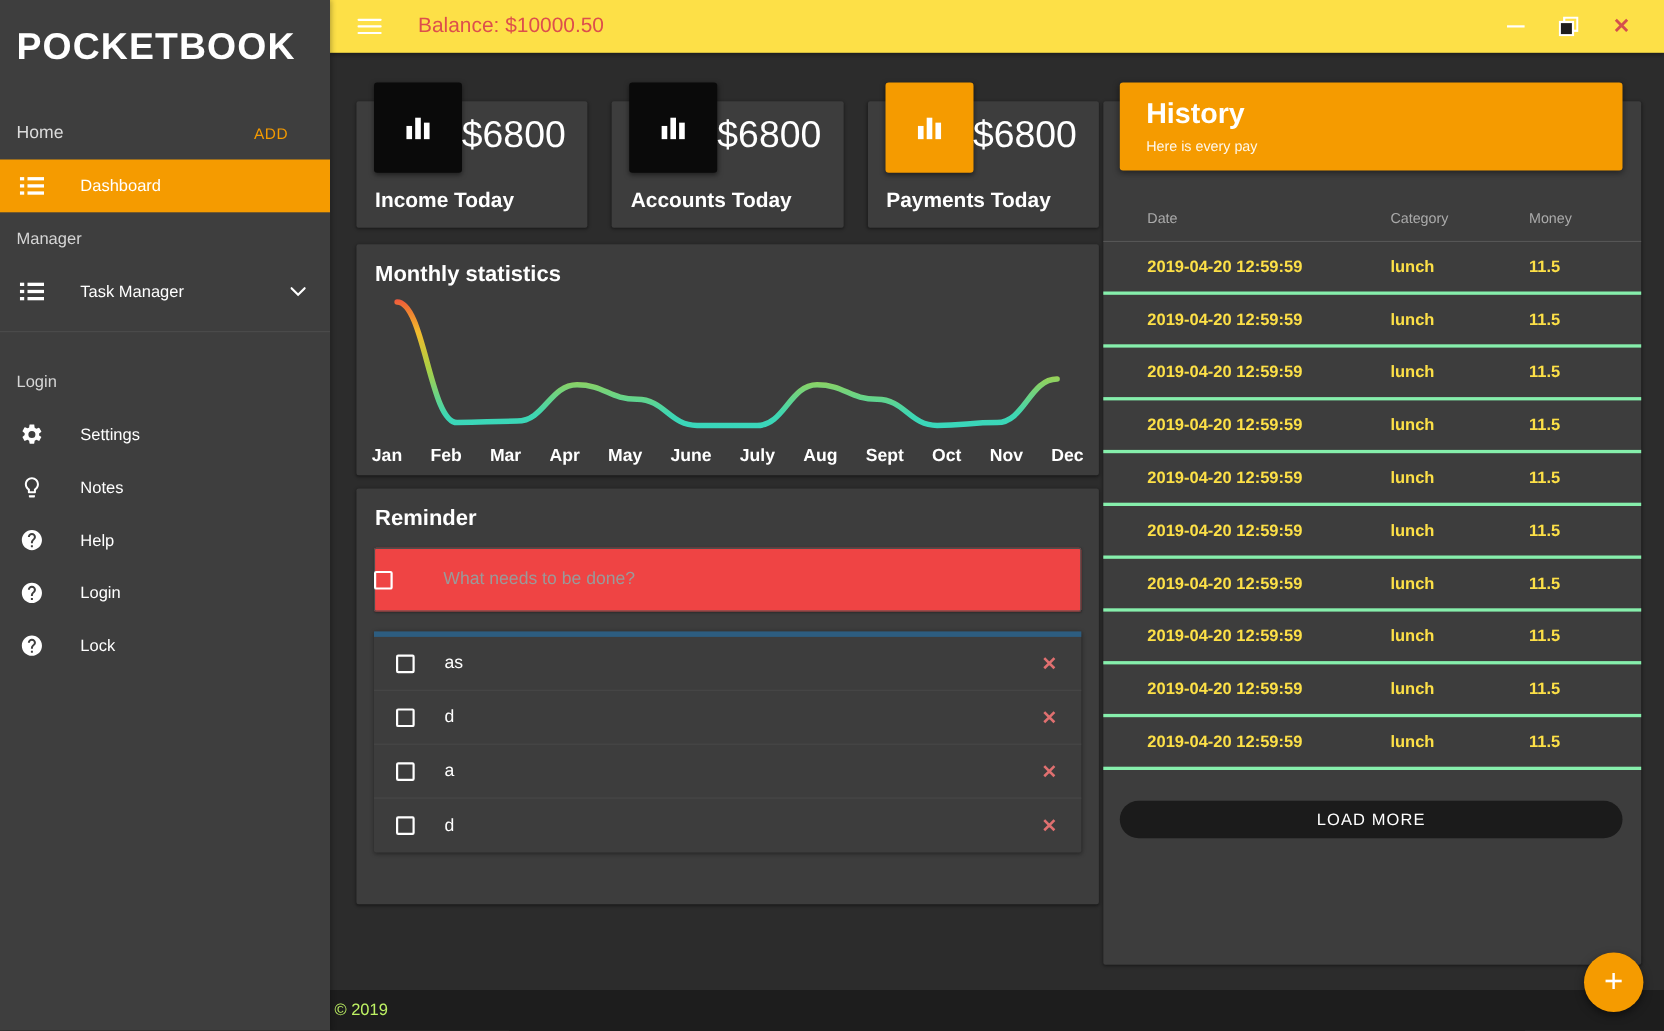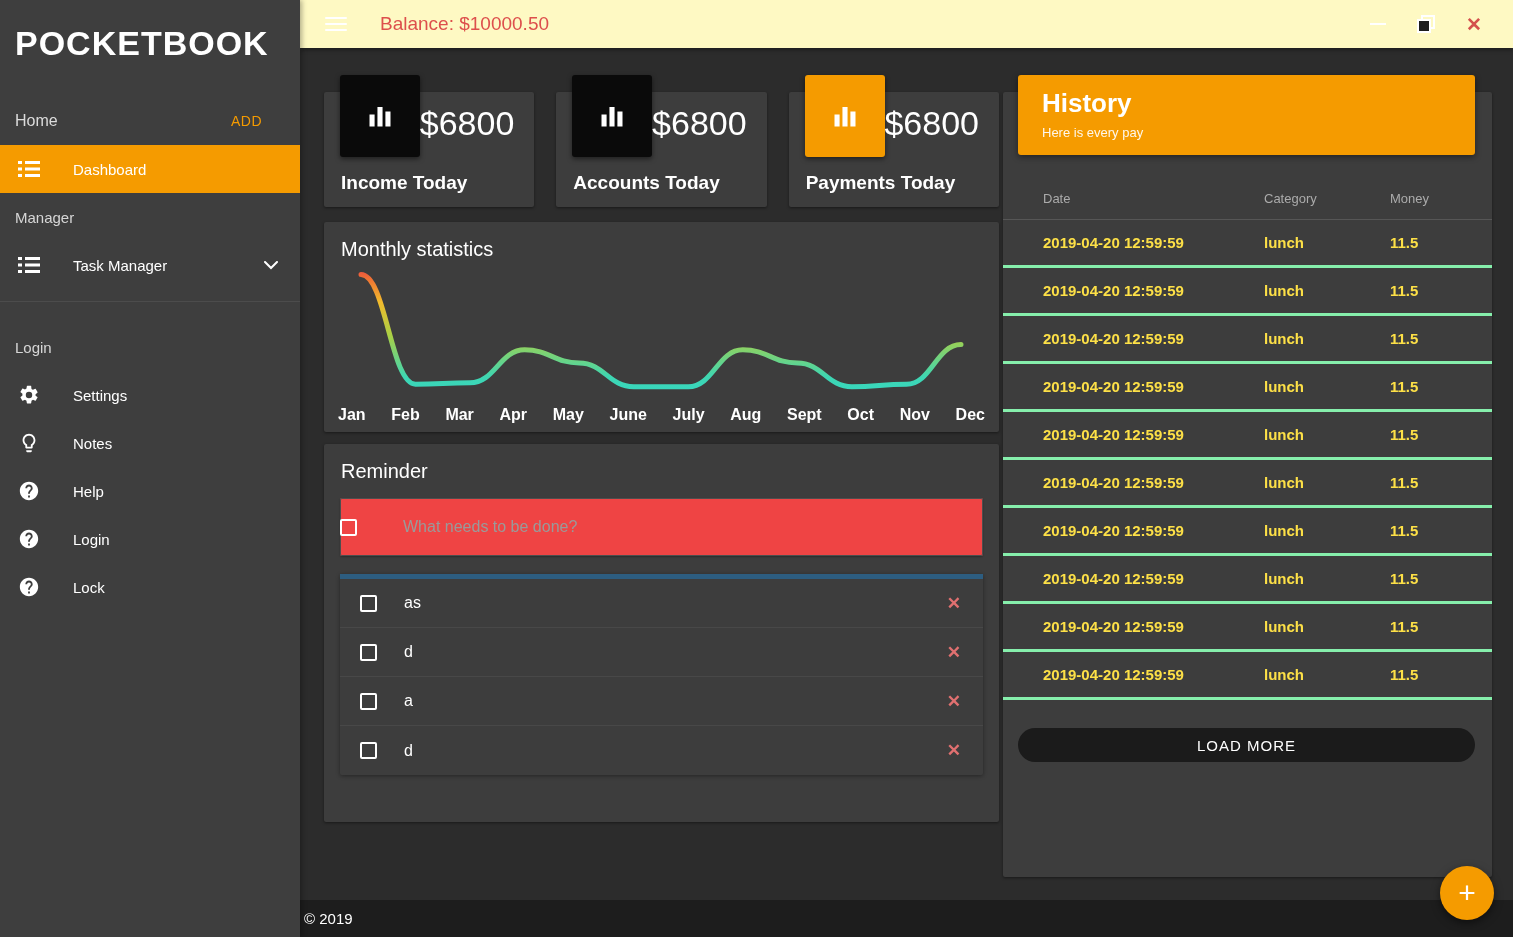--- a/index.html
+++ b/index.html
@@ -19,41 +19,41 @@
   .add-link { color:#f59b00; font-size:14px; letter-spacing:.5px; cursor:pointer; }
   .nav-item { height:48px; display:flex; align-items:center; padding:0 18px; cursor:pointer; }
   .nav-item.active { background:#f59b00; }
   .nav-item .icon { width:22px; height:18px; margin-right:33px; flex:0 0 auto; }
   .nav-label { font-size:15px; color:#fff; }
   .section-label { padding:0 15px; height:48px; display:flex; align-items:center; color:#d6d6d6; font-size:15px; }
   .chevron { margin-left:auto; margin-right:4px; }
   .side-divider { border-top:1px solid #4c4c4c; margin-top:12px; }
   .sys-gap { height:21px; }
   
-  .topbar { position:absolute; left:300px; top:0; width:1213px; height:48px; background:#fef9c3; display:flex; align-items:center; z-index:5; box-shadow:0 2px 4px rgba(0,0,0,.35); }
+  .topbar { position:absolute; left:300px; top:0; width:1213px; height:48px; background:#fde047; display:flex; align-items:center; z-index:5; box-shadow:0 2px 4px rgba(0,0,0,.35); }
   .hamburger { width:22px; margin-left:25px; cursor:pointer; }
   .hamburger span { display:block; height:2px; background:#fff; margin:4px 0; border-radius:1px; }
   .balance { margin-left:33px; font-size:19px; color:#dd4f4c; }
   .win-controls { margin-left:auto; display:flex; align-items:center; gap:30px; padding-right:30px; }
   .win-btn { width:18px; height:18px; display:flex; align-items:center; justify-content:center; cursor:pointer; }
   .min-glyph { width:16px; height:2px; background:#fff; }
   .close-glyph { color:#d4504d; font-size:19px; font-weight:700; line-height:1; }
   
   .content { position:absolute; left:300px; top:48px; width:1213px; height:852px; }
   .panel { position:absolute; background:#3d3d3d; box-shadow:0 1px 3px rgba(0,0,0,.45); border-radius:2px; }
   
   .cards { position:absolute; left:24px; top:44px; width:675px; height:115px; display:flex; gap:22px; }
   .stat-card { position:relative; flex:1; background:#3d3d3d; box-shadow:0 1px 3px rgba(0,0,0,.45); border-radius:2px; }
   .icon-box { position:absolute; left:16px; top:-17px; width:80px; height:82px; background:#0a0a0a; border-radius:3px; display:flex; align-items:center; justify-content:center; box-shadow:0 2px 5px rgba(0,0,0,.5); }
   .icon-box.orange { background:#f59b00; }
   .stat-amount { position:absolute; right:20px; top:12px; font-size:34px; color:#fff; }
   .stat-label { position:absolute; left:17px; bottom:13px; font-size:19px; font-weight:700; color:#fff; }
   
   .monthly { left:24px; top:174px; width:675px; height:210px; }
-  .panel-title { padding:16px 17px 0 17px; font-size:20px; font-weight:400; color:#fff; }
+  .panel-title { padding:16px 17px 0 17px; font-size:20px; font-weight:700; color:#fff; }
   .chart-wrap { position:absolute; left:0; top:38px; width:675px; height:150px; }
   .months { position:absolute; left:0; bottom:8px; width:100%; display:flex; justify-content:space-between; padding:0 14px; }
   .month { font-size:16px; font-weight:700; color:#fff; }
   
   .reminder { left:24px; top:396px; width:675px; height:378px; }
   .todo-input-row { margin:15px 16px 0 16px; height:58px; background:#ef4444; box-shadow:inset 0 0 0 1px #4e4e4e, 0 1px 2px rgba(0,0,0,.3); display:flex; align-items:center; border-radius:2px; }
   .checkbox { width:17px; height:17px; border:2px solid #fff; border-radius:2px; flex:0 0 auto; cursor:pointer; }
   .todo-input { margin-left:46px; background:transparent; border:none; outline:none; color:#e8e8e8; font-size:16px; font-family:"Liberation Sans",sans-serif; width:430px; }
   .todo-input::placeholder { color:#9a9a9a; }
   .todo-list { margin:18px 16px 0 16px; box-shadow:0 1px 4px rgba(0,0,0,.4); border-radius:2px; }
@@ -73,21 +73,21 @@
   .history-header { position:absolute; left:15px; right:17px; top:-17px; height:80px; background:#f59b00; border-radius:3px; padding:13px 24px; box-shadow:0 2px 6px rgba(0,0,0,.45); }
   .history-title { font-size:26px; font-weight:700; color:#fff; }
   .history-sub { margin-top:6px; font-size:13px; color:rgba(255,255,255,.92); }
   .history-table { margin-top:86px; }
   .h-row { display:grid; grid-template-columns:221px 126px 1fr; padding-left:40px; align-items:center; }
   .h-head { height:42px; color:#ababab; font-size:13px; border-bottom:1px solid #565656; }
   .h-data { height:48px; font-size:15px; font-weight:700; color:#fde047; border-bottom:3px solid #86efac; }
   .load-more { display:block; margin:28px 17px 0 15px; width:457px; height:34px; background:#1b1b1b; border:none; border-radius:17px; color:#fff; font-size:15px; letter-spacing:1px; cursor:pointer; font-family:"Liberation Sans",sans-serif; }
   
   .footer { position:absolute; left:300px; bottom:0; width:1213px; height:37px; background:#1d1d1d; display:flex; align-items:center; z-index:4; }
-  .copyright { padding-left:4px; color:#ffffff; font-size:15px; }
+  .copyright { padding-left:4px; color:#bef264; font-size:15px; }
   .fab { position:absolute; left:1440px; top:866px; width:54px; height:54px; border-radius:50%; background:#f59b00; border:none; color:#fff; font-size:30px; font-weight:300; line-height:1; cursor:pointer; z-index:8; box-shadow:0 3px 8px rgba(0,0,0,.5); font-family:"Liberation Sans",sans-serif; }
 </style>
 </head>
 <body>
 
 <div class="sidebar">
   <div class="logo">POCKETBOOK</div>
 
   <div class="side-row home-row">
     <span class="home-label">Home</span>

